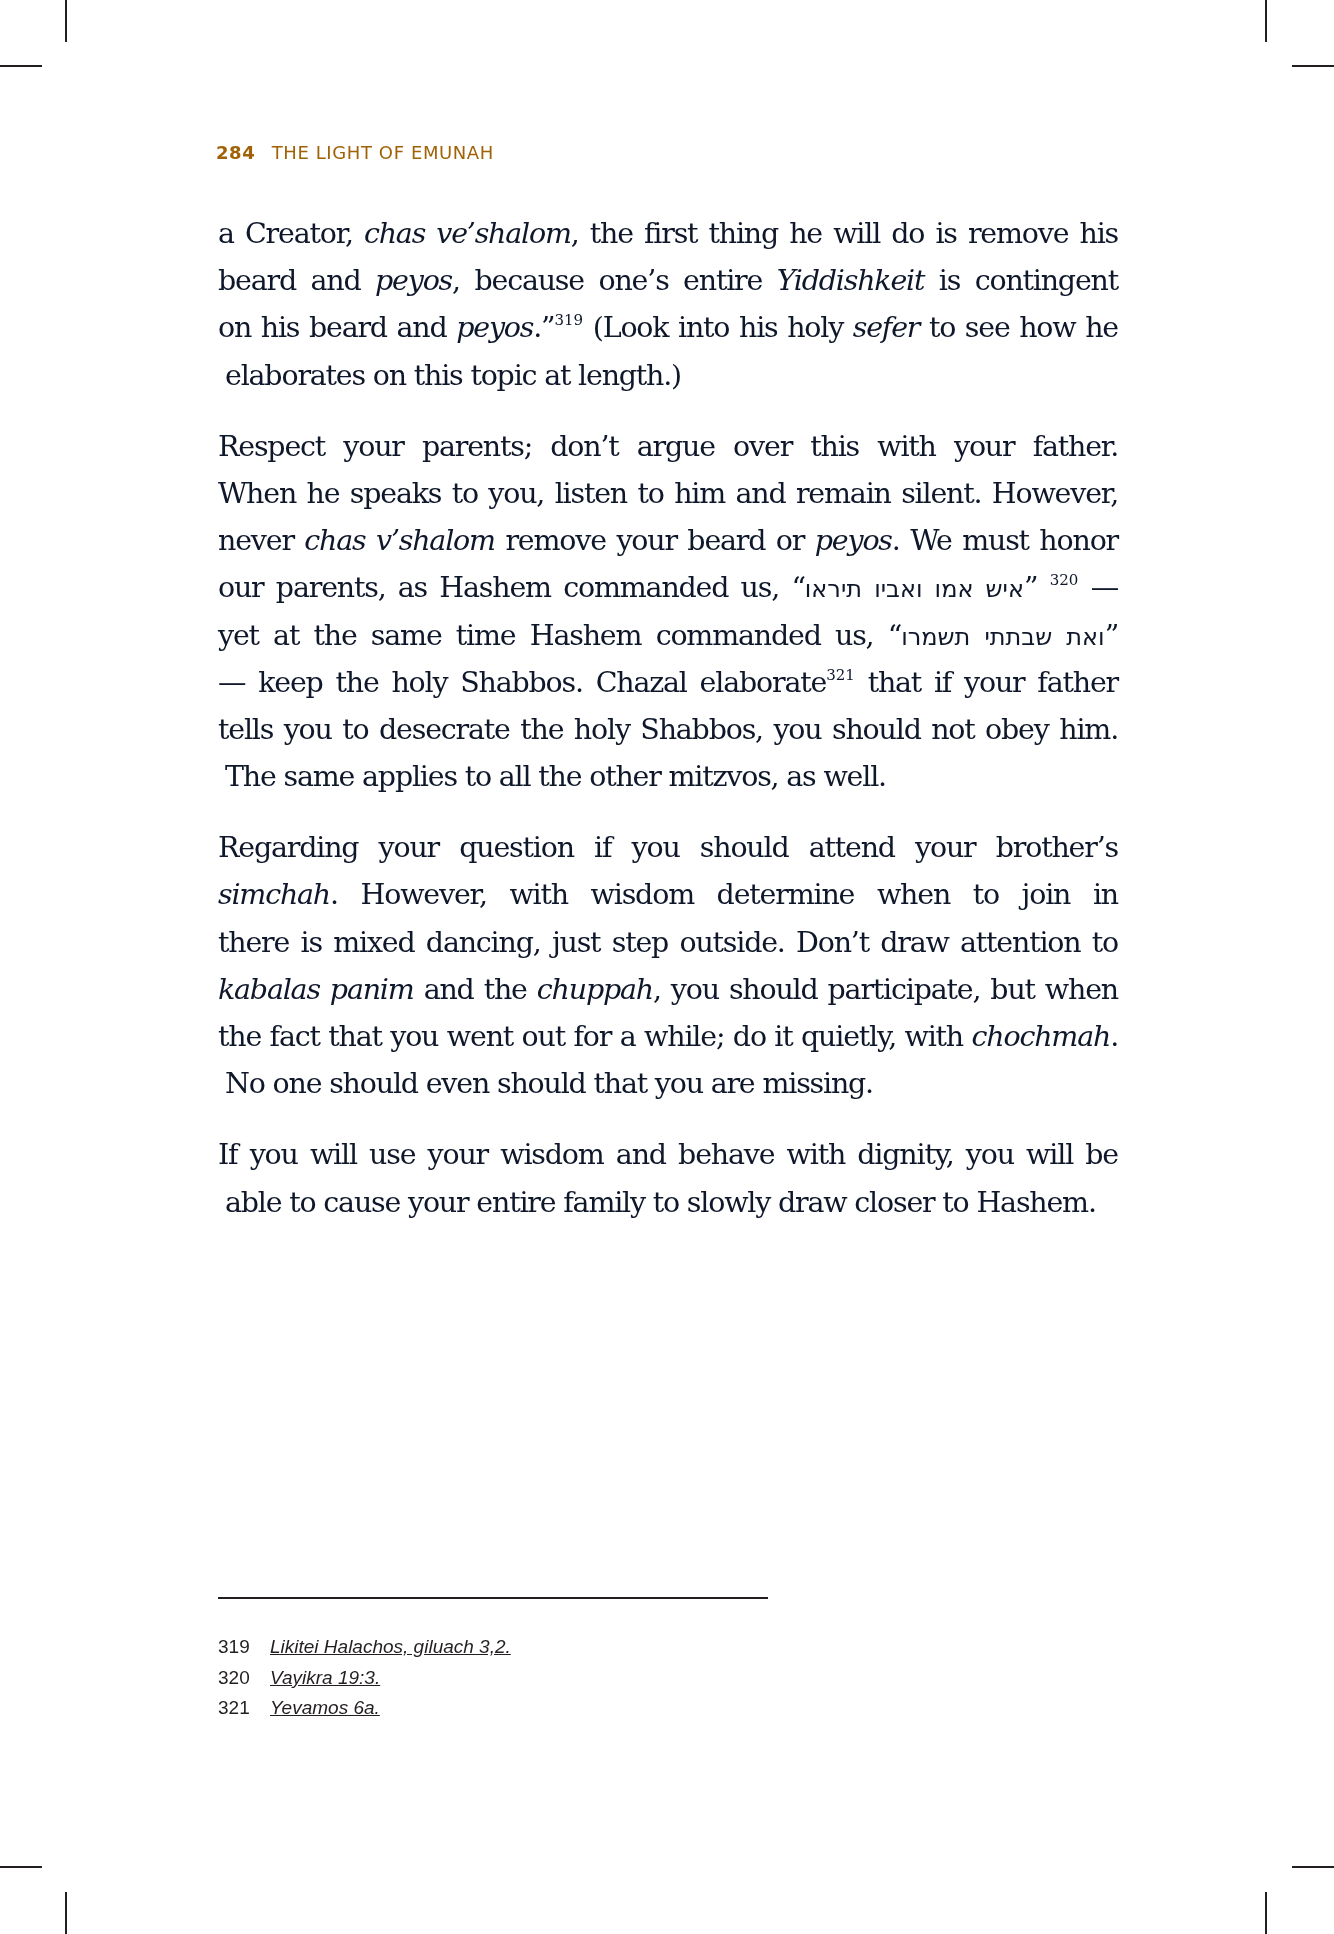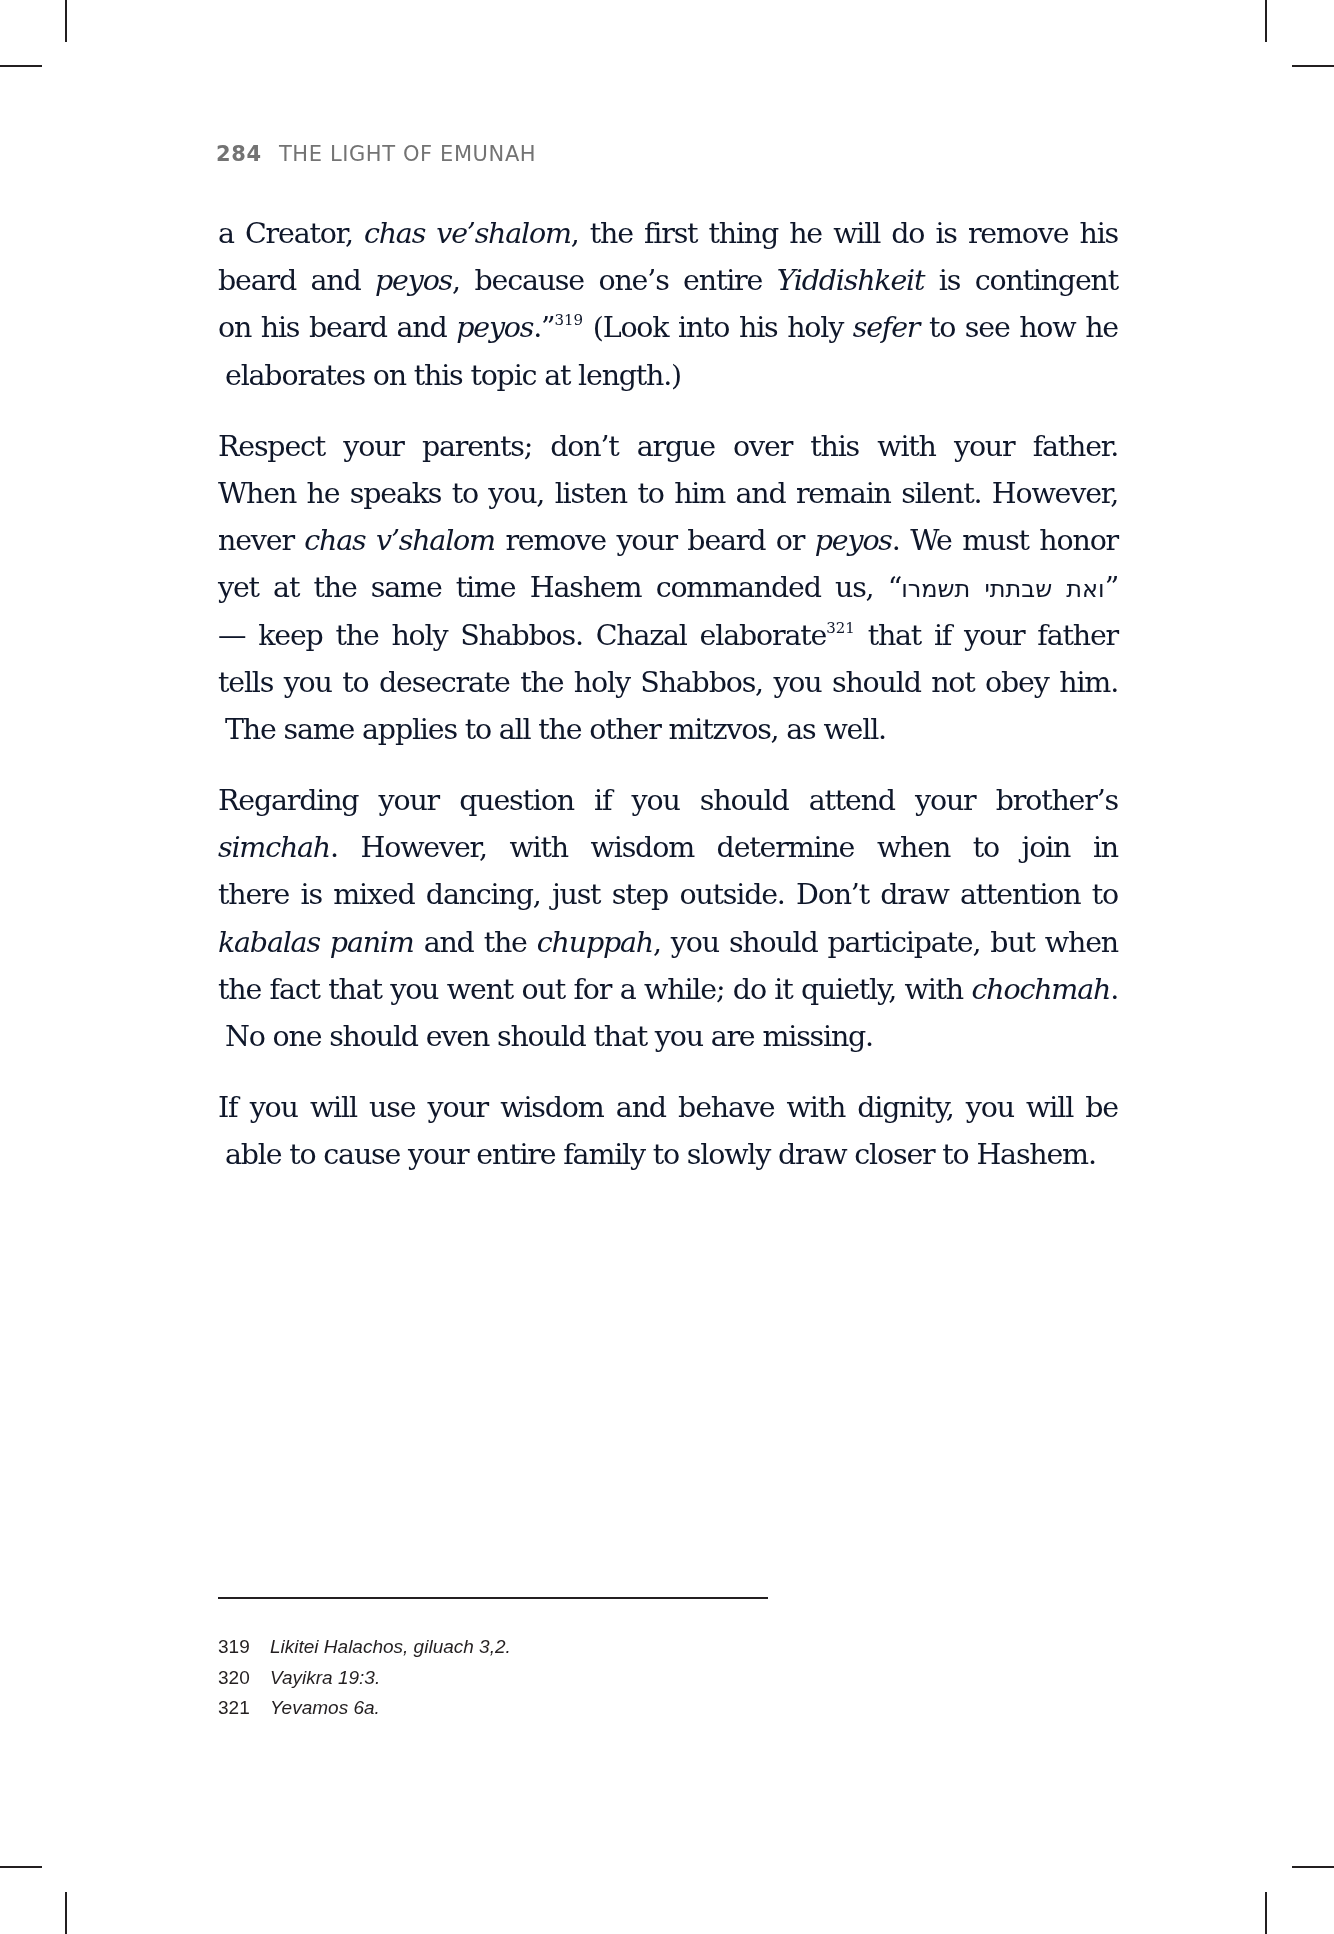--- a/index.html
+++ b/index.html
@@ -6,43 +6,43 @@
   body {
     width: 1334px; height: 1934px; position: relative; overflow: hidden;
     background: #ffffff; color: #231f20;
   }
   .crop { position: absolute; background: #231f20; }
   .crop.v { width: 2px; height: 42px; }
   .crop.h { height: 2px; width: 42px; }
 
   .running-head {
     position: absolute; left: 216px; top: 142px;
-    font-family: "DejaVu Sans", sans-serif; font-size: 21px; letter-spacing: 0.6px;
-    color: #737373; white-space: nowrap;
+    font-family: "DejaVu Sans", sans-serif; font-size: 18px; letter-spacing: 0.6px;
+    color: #a16207; white-space: nowrap;
   }
   .running-head .folio { font-weight: bold; margin-right: 10px; }
 
   .body-text {
     position: absolute; left: 218px; top: 210px; width: 900px;
     font-family: "DejaVu Serif", serif; font-size: 28.5px; line-height: 47.2px;
     letter-spacing: -1.2px; word-spacing: 0px; color: #0f172a;
   }
   .body-text p { margin: 0 0 24px 0; text-align: justify; text-align-last: left; }
   .body-text .line { display: block; text-align: justify; text-align-last: justify; white-space: nowrap; height: 47.2px; }
   .body-text .line.last { text-align-last: left; margin-left: 7px; }
   .body-text em { font-style: italic; }
   .body-text sup { font-size: 15px; vertical-align: 12px; line-height: 0; letter-spacing: 0; }
   .heb { font-family: "DejaVu Sans", sans-serif; font-size: 24px; letter-spacing: 0; unicode-bidi: isolate; }
 
   .fn-rule { position: absolute; left: 218px; top: 1597px; width: 550px; height: 2px; background: #231f20; }
   .footnotes {
     position: absolute; left: 218px; top: 1632px;
     font-family: "Liberation Sans", sans-serif; font-size: 19px; line-height: 30.5px; color: #231f20;
   }
-  .fn { white-space: nowrap; }
+  .fn { white-space: nowrap; text-decoration: underline; }
   .fn .num { display: inline-block; width: 52px; }
   .fn .txt { font-style: italic; }
 </style>
 </head>
 <body>
 
 <div class="crop v" style="left:65px; top:0;"></div>
 <div class="crop h" style="left:0; top:65px;"></div>
 <div class="crop v" style="left:1265px; top:0;"></div>
 <div class="crop h" style="left:1292px; top:65px;"></div>
@@ -60,20 +60,21 @@
     <p>
       <span class="line"><span>a Creator, </span><em>chas ve’shalom</em><span>, the first thing he will do is remove his</span></span>
       <span class="line"><span>beard and </span><em>peyos</em><span>, because one’s entire </span><em>Yiddishkeit</em><span> is contingent</span></span>
       <span class="line"><span>on his beard and </span><em>peyos</em><span>.”</span><sup>319</sup><span> (Look into his holy </span><em>sefer</em><span> to see how he</span></span>
       <span class="line last"><span>elaborates on this topic at length.)</span></span>
     </p>
     <p>
       <span class="line"><span>Respect your parents; don’t argue over this with your father.</span></span>
       <span class="line"><span>When he speaks to you, listen to him and remain silent. However,</span></span>
       <span class="line"><span>never </span><em>chas v’shalom</em><span> remove your beard or </span><em>peyos</em><span>. We must honor</span></span>
+      <span class="line"><span>our parents, as Hashem commanded us, “</span><span class="heb" dir="rtl">איש אמו ואביו תיראו</span><span>” </span><sup>320</sup><span> —</span></span>
       <span class="line"><span>yet at the same time Hashem commanded us, “</span><span class="heb" dir="rtl">ואת שבתתי תשמרו</span><span>”</span></span>
       <span class="line"><span>— keep the holy Shabbos. Chazal elaborate</span><sup>321</sup><span> that if your father</span></span>
       <span class="line"><span>tells you to desecrate the holy Shabbos, you should not obey him.</span></span>
       <span class="line last"><span>The same applies to all the other mitzvos, as well.</span></span>
     </p>
     <p>
       <span class="line"><span>Regarding your question if you should attend your brother’s</span></span>
       <span class="line"><em>simchah</em><span>. However, with wisdom determine when to join in</span></span>
       <span class="line"><span>there is mixed dancing, just step outside. Don’t draw attention to</span></span>
       <span class="line"><em>kabalas panim</em><span> and the </span><em>chuppah</em><span>, you should participate, but when</span></span>

